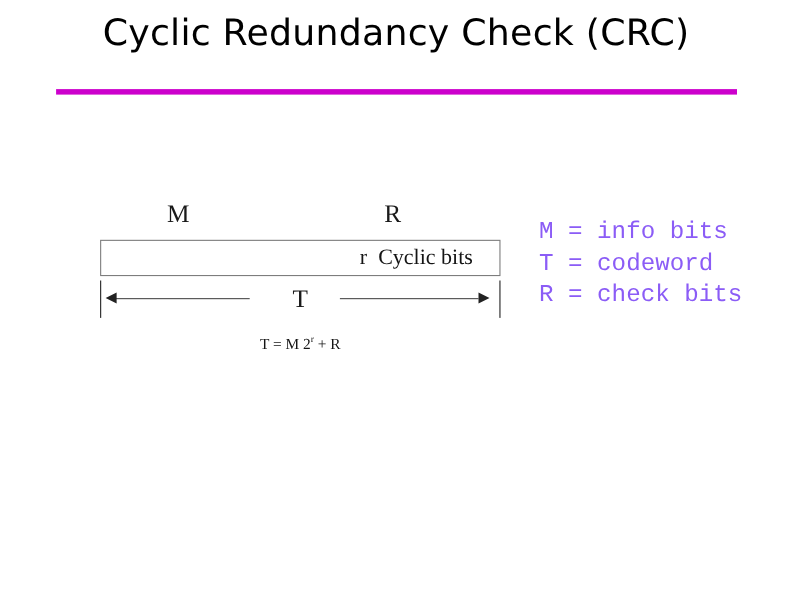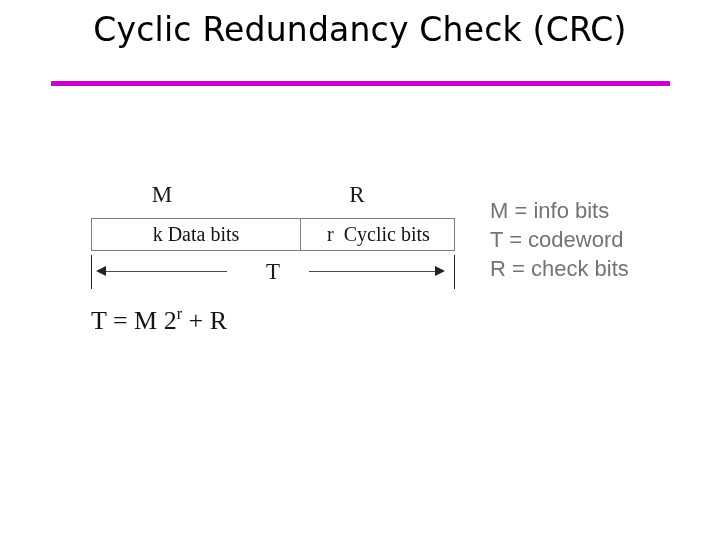--- a/index.html
+++ b/index.html
@@ -149,59 +149,59 @@
     font-size: 23px;
     color: #1a1a1a;
   }
 
   
   #formula {
     position: absolute;
     left: 91px;
     top: 306px;
     width: 364px;
-    font-family: "Liberation Serif", serif;
-    font-size: 26px;
+    text-align: center;
+    font-family: "Liberation Serif", serif;
+    font-size: 14px;
     color: #141414;
     white-space: pre;
   }
   #formula sup {
     font-size: 0.62em;
     vertical-align: super;
     line-height: 0;
   }
 
   
   #legend {
     position: absolute;
     left: 490px;
     top: 196px;
-    font-family: Liberation Sans, sans-serif;
+    font-family: Liberation Mono, monospace;
     font-size: 22px;
-    color: #737373;
+    color: #8b5cf6;
     line-height: 29px;
     white-space: nowrap;
   }
   .legend-line { display: block; }
 </style>
 </head>
 <body>
 
 <div id="slide-title">Cyclic Redundancy Check (CRC)</div>
 
 <div id="title-rule"></div>
 
 <div id="figure">
 
   <div class="span-label" id="label-m">M</div>
 
   <div class="span-label" id="label-r">R</div>
 
   <div id="codeword-box">
-    <div class="box-cell" id="cell-data">k Data bits</div>
     <div class="box-cell" id="cell-check">r  Cyclic bits</div>
   </div>
 
   <div id="t-span">
     <div class="span-tick" id="tick-left"></div>
     <div class="span-tick" id="tick-right"></div>
 
     <div class="span-line" id="line-left"></div>
     <div class="span-line" id="line-right"></div>
 

